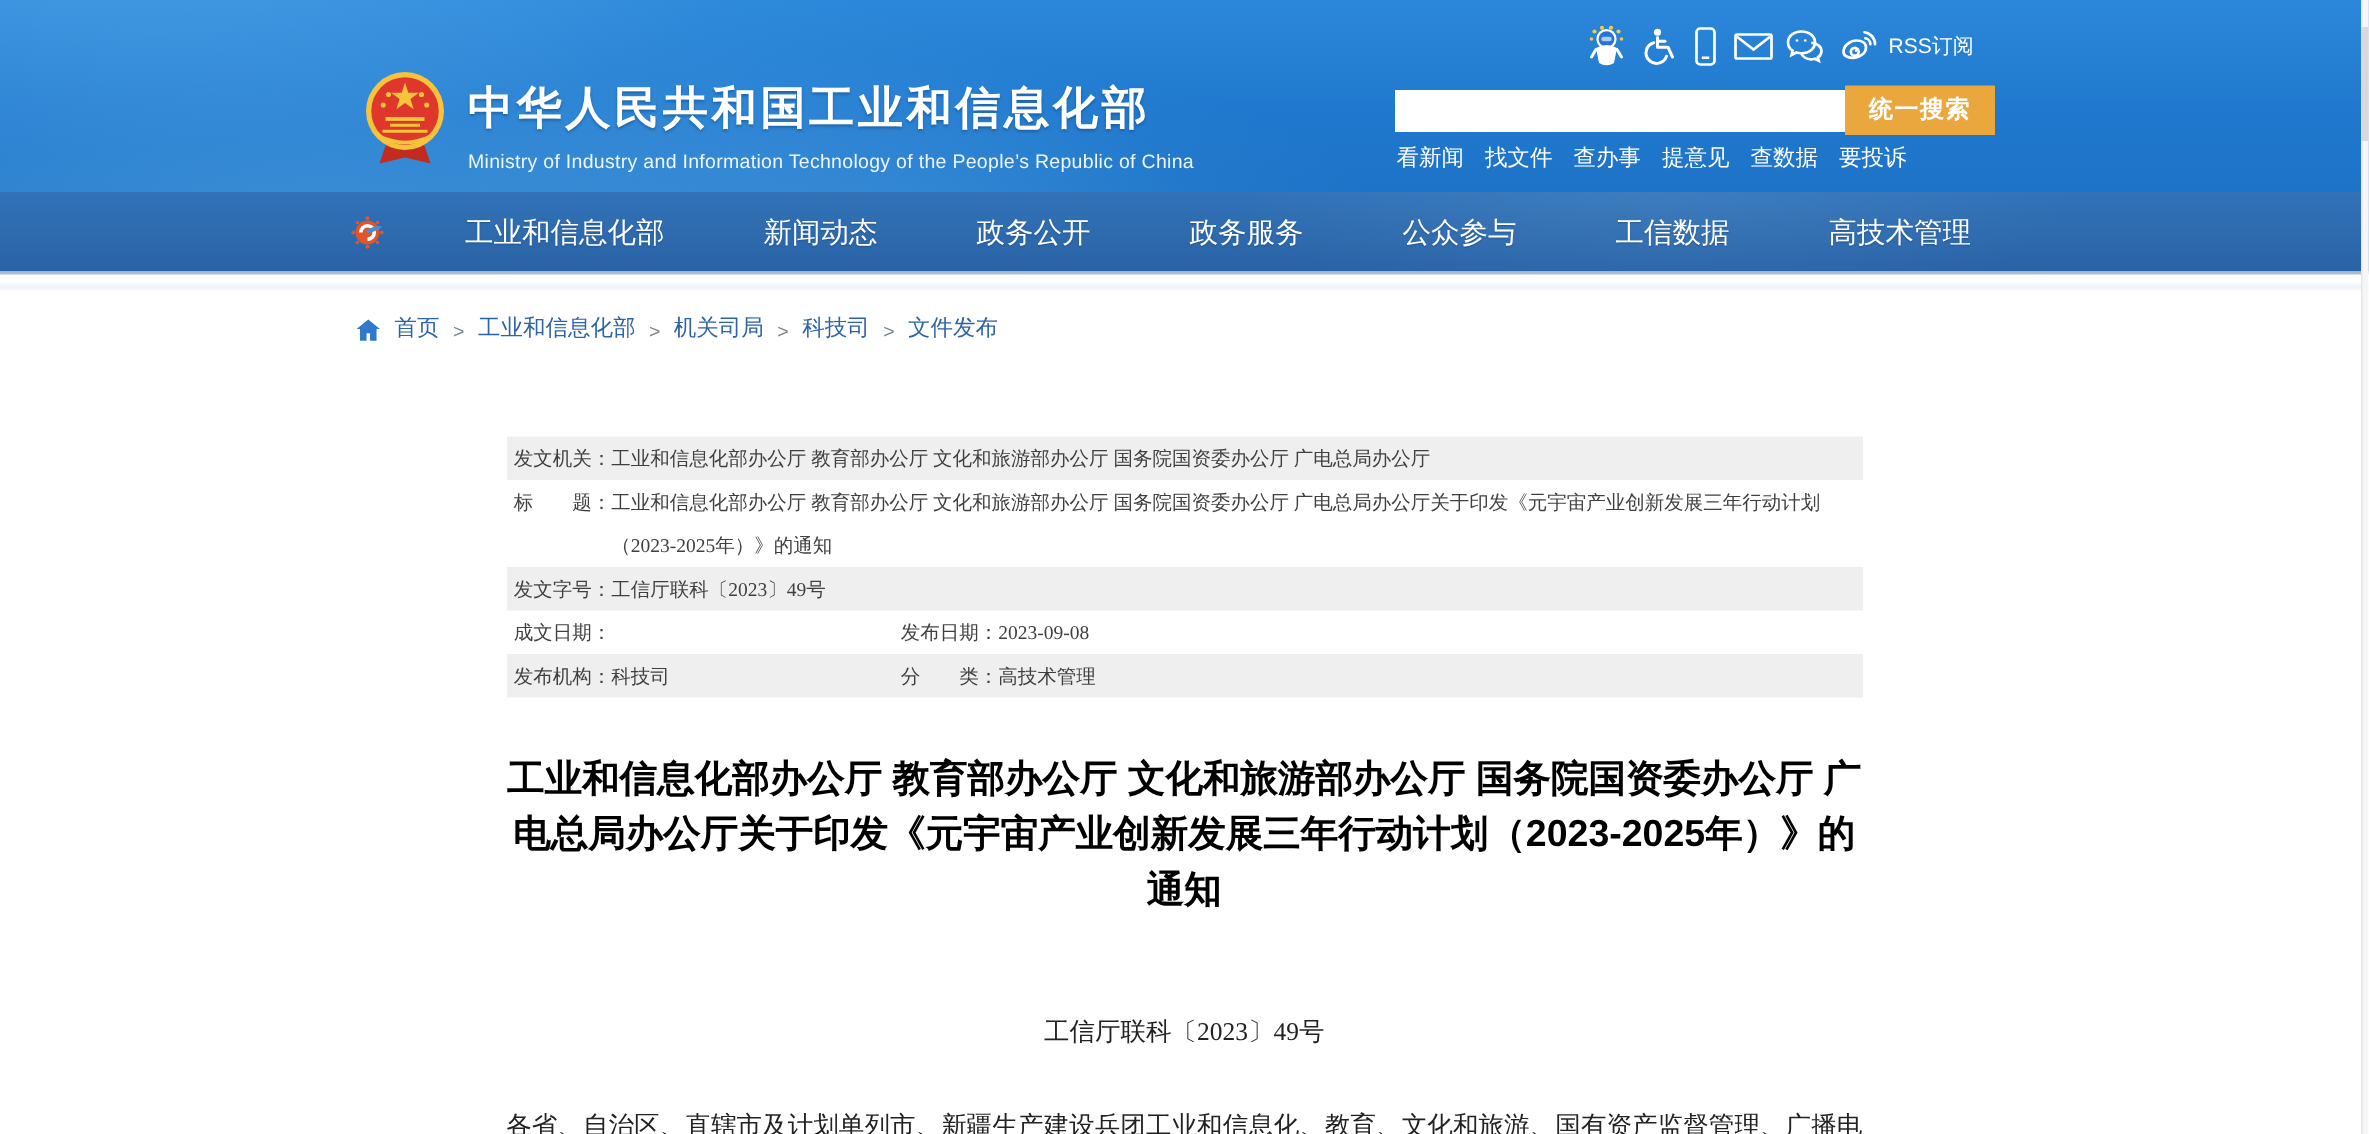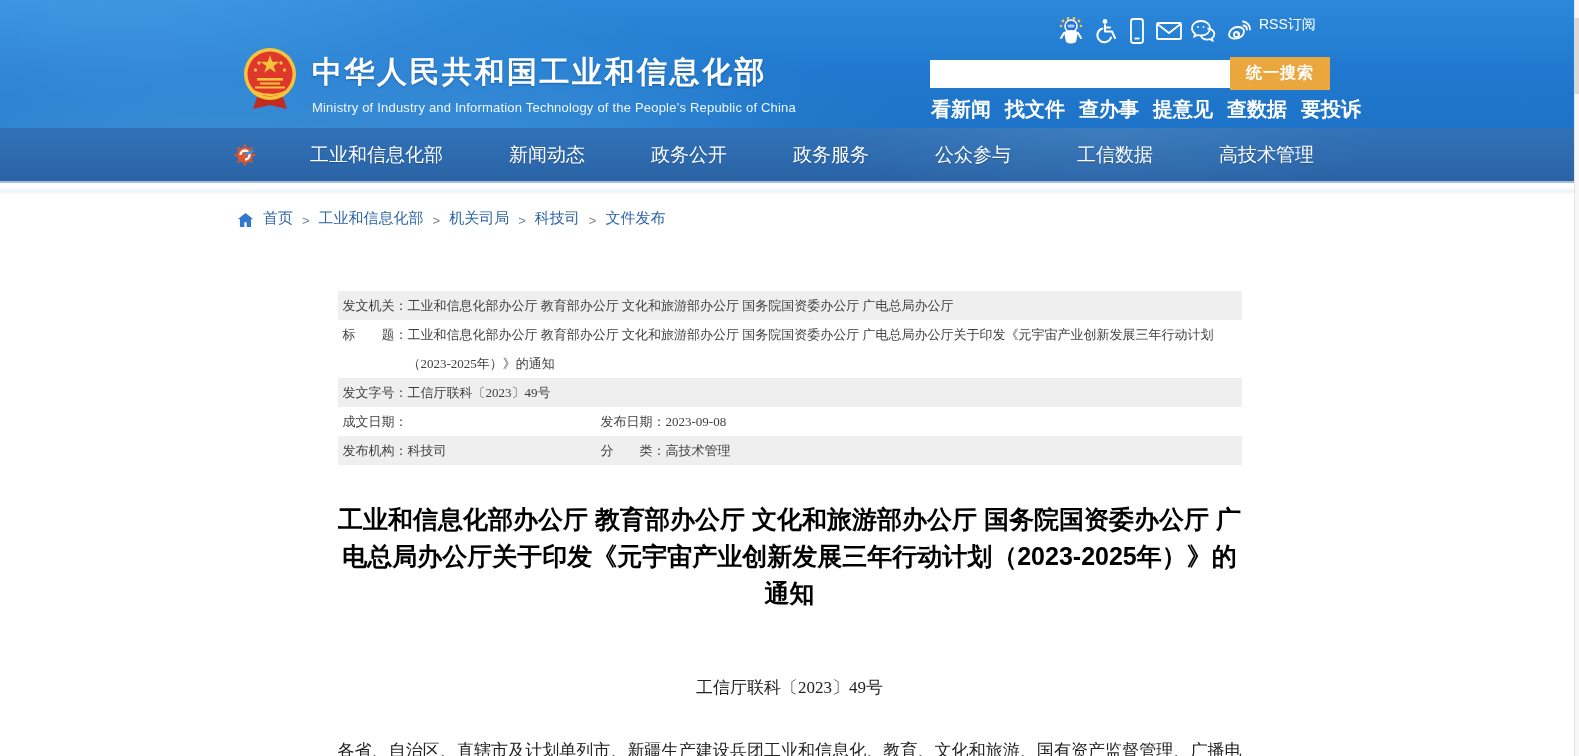--- a/index.html
+++ b/index.html
@@ -14,34 +14,34 @@
     background:
       radial-gradient(ellipse 950px 340px at 14% 135%, rgba(140,215,255,0.30), transparent 62%),
       radial-gradient(ellipse 760px 250px at 4% -40%, rgba(150,215,255,0.22), transparent 60%),
       radial-gradient(ellipse 500px 180px at 38% 120%, rgba(120,200,255,0.16), transparent 65%),
       linear-gradient(180deg,#2c88da 0%,#2079ce 55%,#1d73c7 100%);
   }
   .emblem { position:absolute; left:243px; top:45px; }
   .site-block { position:absolute; left:312px; top:52px; color:#fff; }
   .site-cn { font-size:30px; font-weight:bold; letter-spacing:2.5px; text-shadow:0 1px 2px rgba(0,40,90,.35); }
   .site-en { font-size:13px; color:#eef6ff; margin-top:7px; letter-spacing:.2px; }
-  .topbar-icons { position:absolute; left:1055px; top:16px; display:flex; gap:5px; }
+  .topbar-icons { position:absolute; left:1055px; top:16px; display:flex; align-items:center; gap:5px; }
   .topbar-icons .ico { display:flex; align-items:center; cursor:pointer; }
   .rss-label { color:#fff; font-size:14px; cursor:pointer; }
   .search-input {
     position:absolute; left:930px; top:60px; width:300px; height:28px;
     border:none; outline:none; background:#fff; padding:0 8px; font-size:14px;
   }
   .search-btn {
     position:absolute; left:1230px; top:57px; width:100px; height:33px;
     background:#eaa73e; border:none; color:#fff; font-size:16px; font-weight:bold;
     cursor:pointer; letter-spacing:1px;
   }
   .quick-links { position:absolute; left:931px; top:96px; display:flex; gap:14px; }
-  .quick-links span { color:#fff; font-size:20px; font-weight:bold; cursor:pointer; }
+  .quick-links span { color:#fff; font-size:15px; font-weight:normal; cursor:pointer; }
   
   .navbar {
     position:relative; height:55px;
     background:
       radial-gradient(ellipse 400px 120px at 70% 0%, rgba(160,220,255,0.10), transparent 70%),
       linear-gradient(180deg,#3272b7 0%,#2a63a6 100%);
     border-bottom:2px solid #a9bdd1;
   }
   .nav-logo { position:absolute; left:232px; top:14px; cursor:pointer; }
   .nav-items {

